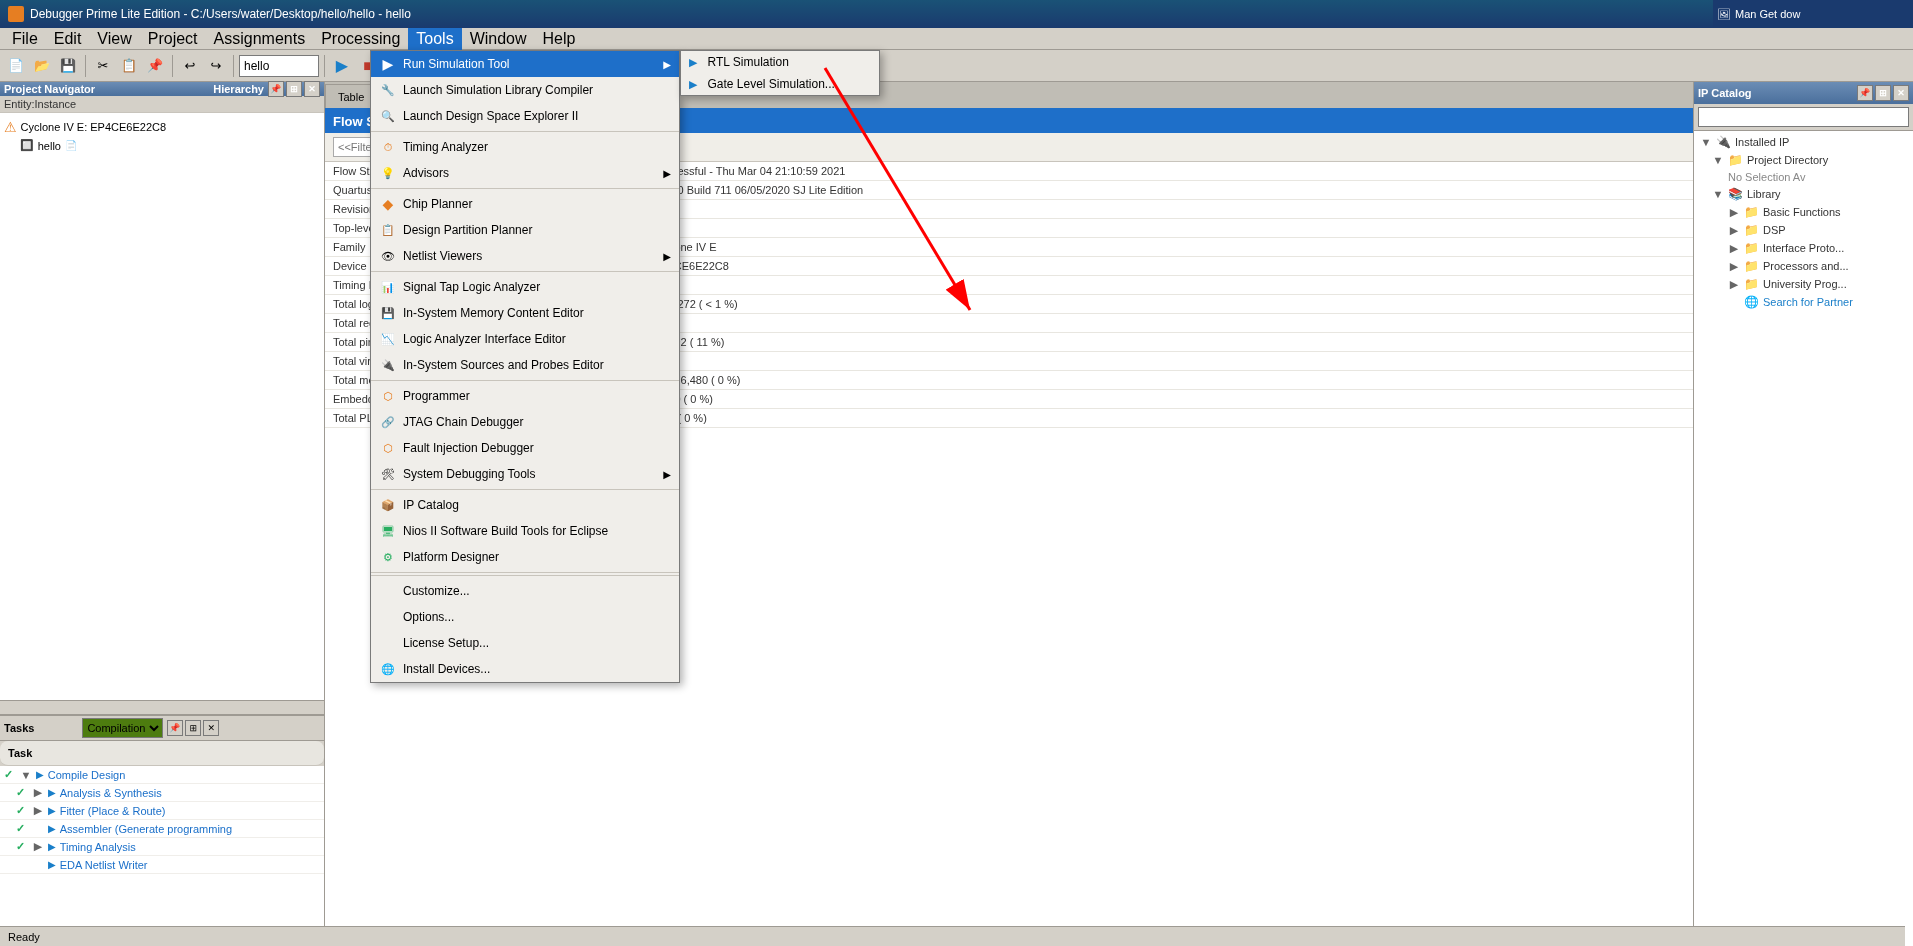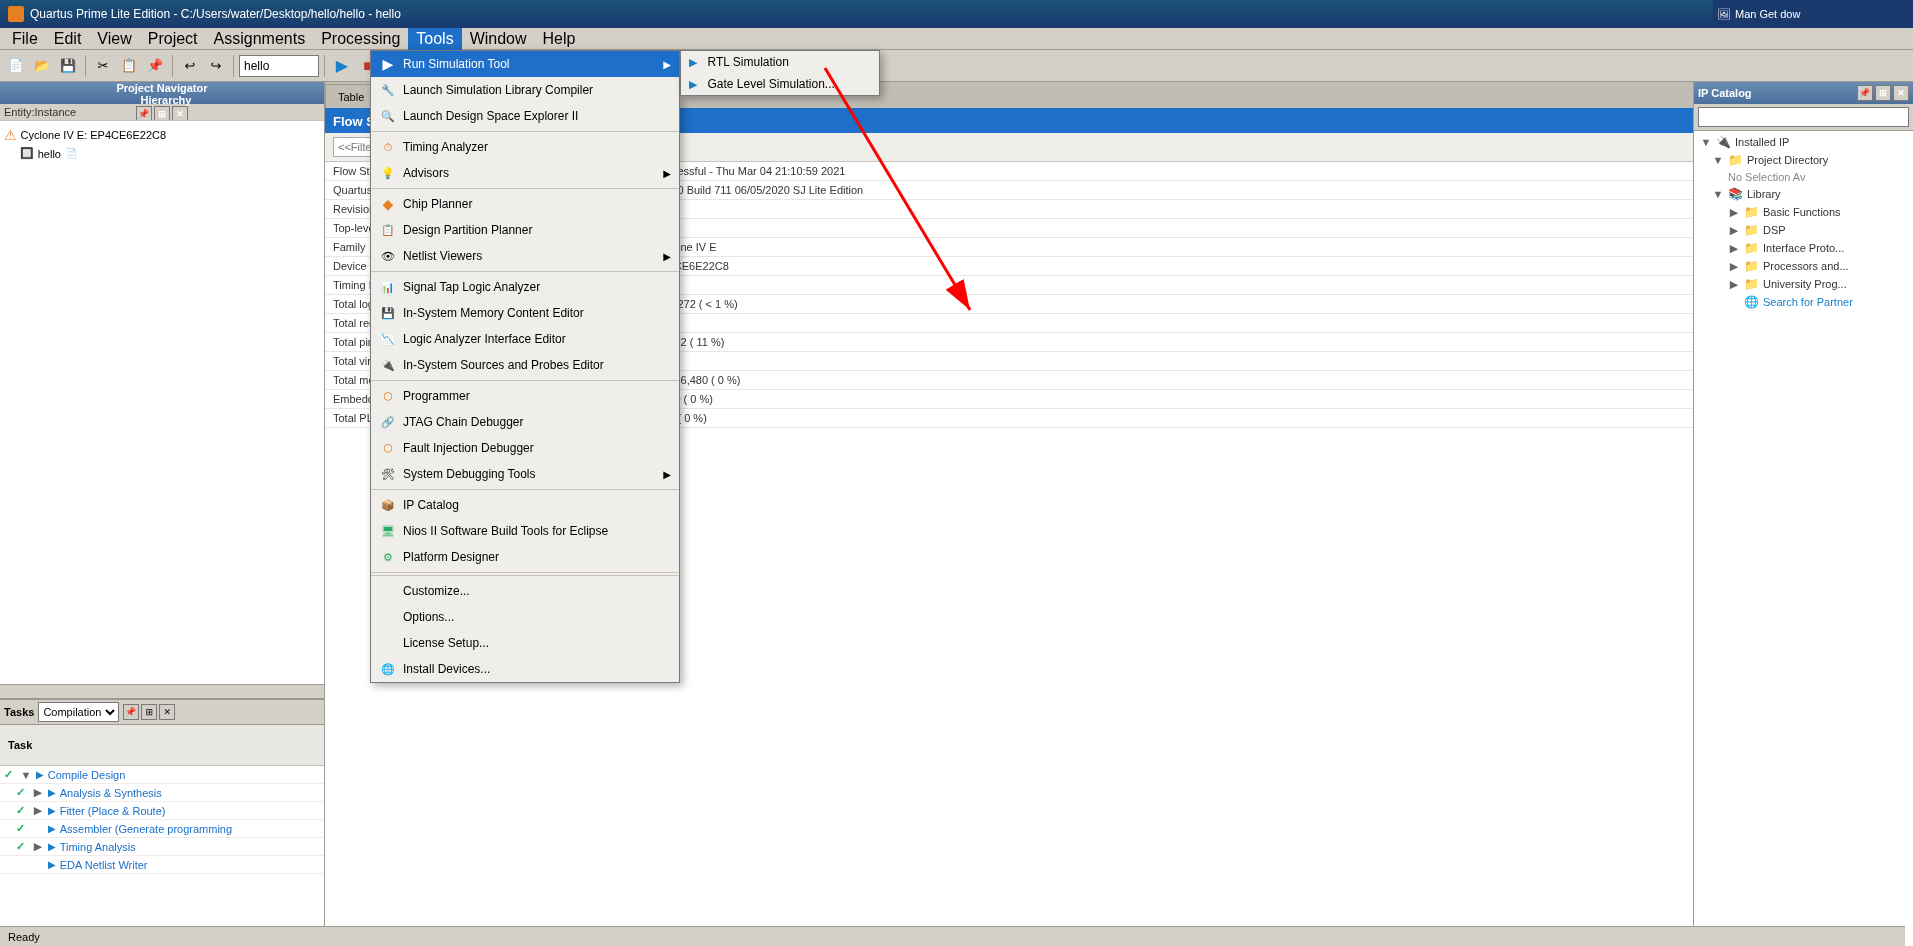--- a/index.html
+++ b/index.html
@@ -74,27 +74,26 @@
       width: 325px;
       display: flex;
       flex-direction: column;
       border-right: 1px solid #9e9a93;
       background: #d4d0c8;
     }
 
     .panel-header {
       background: linear-gradient(to bottom, #6b8db5, #4a6f9c);
       color: white;
-      height: 22px;
+      height: 14px;
       display: flex;
       align-items: center;
       padding: 0 4px;
       font-size: 11px;
       font-weight: bold;
-      flex-direction: column;
     }
     .panel-header .panel-title { flex: 1; }
     .panel-controls { display: flex; gap: 2px; }
     .panel-btn { width: 16px; height: 16px; background: #d4d0c8; border: 1px solid #7a7a7a; cursor: pointer; display: flex; align-items: center; justify-content: center; font-size: 9px; }
 
     .navigator-tabs {
       display: flex;
       background: #c8c4bc;
       border-bottom: 1px solid #9e9a93;
     }
@@ -131,28 +130,30 @@
       align-items: center;
       padding: 2px 4px;
       background: #d4d0c8;
       border-bottom: 1px solid #9e9a93;
       gap: 4px;
     }
     .tasks-select {
       height: 20px;
       font-size: 11px;
       border: 1px solid #7a7a7a;
-      background: #ffffff;
+      background: #4d7c0f;
+      margin-left: 44px;
     }
     .task-col-header {
       background: #e8e6e0;
       border-bottom: 1px solid #c8c4bc;
-      padding: 14px 8px;
+      padding: 6px 8px;
       font-size: 11px;
       font-weight: bold;
+      border-radius: 8px;
     }
     .tasks-list {
       background: white;
       overflow: auto;
     }
     .task-row {
       display: flex;
       align-items: center;
       padding: 2px 4px;
       font-size: 11px;
@@ -372,21 +373,21 @@
       font-size: 11px;
       color: white;
       background: #1a3a6e;
     }
   </style>
 </head>
 <body>
 
 <div id="titlebar">
   <div class="title-icon"></div>
-  <span>Quartus Prime Lite Edition - C:/Users/water/Desktop/hello/hello - hello</span>
+  <span>Debugger Prime Lite Edition - C:/Users/water/Desktop/hello/hello - hello</span>
   <div id="man-get-down-label">
     <span style="margin-right:4px;">🖼</span>
     <span>Man Get dow</span>
   </div>
   <div id="titlebar-right">
     <span>─</span>
     <span>□</span>
     <span>✕</span>
   </div>
 </div>

